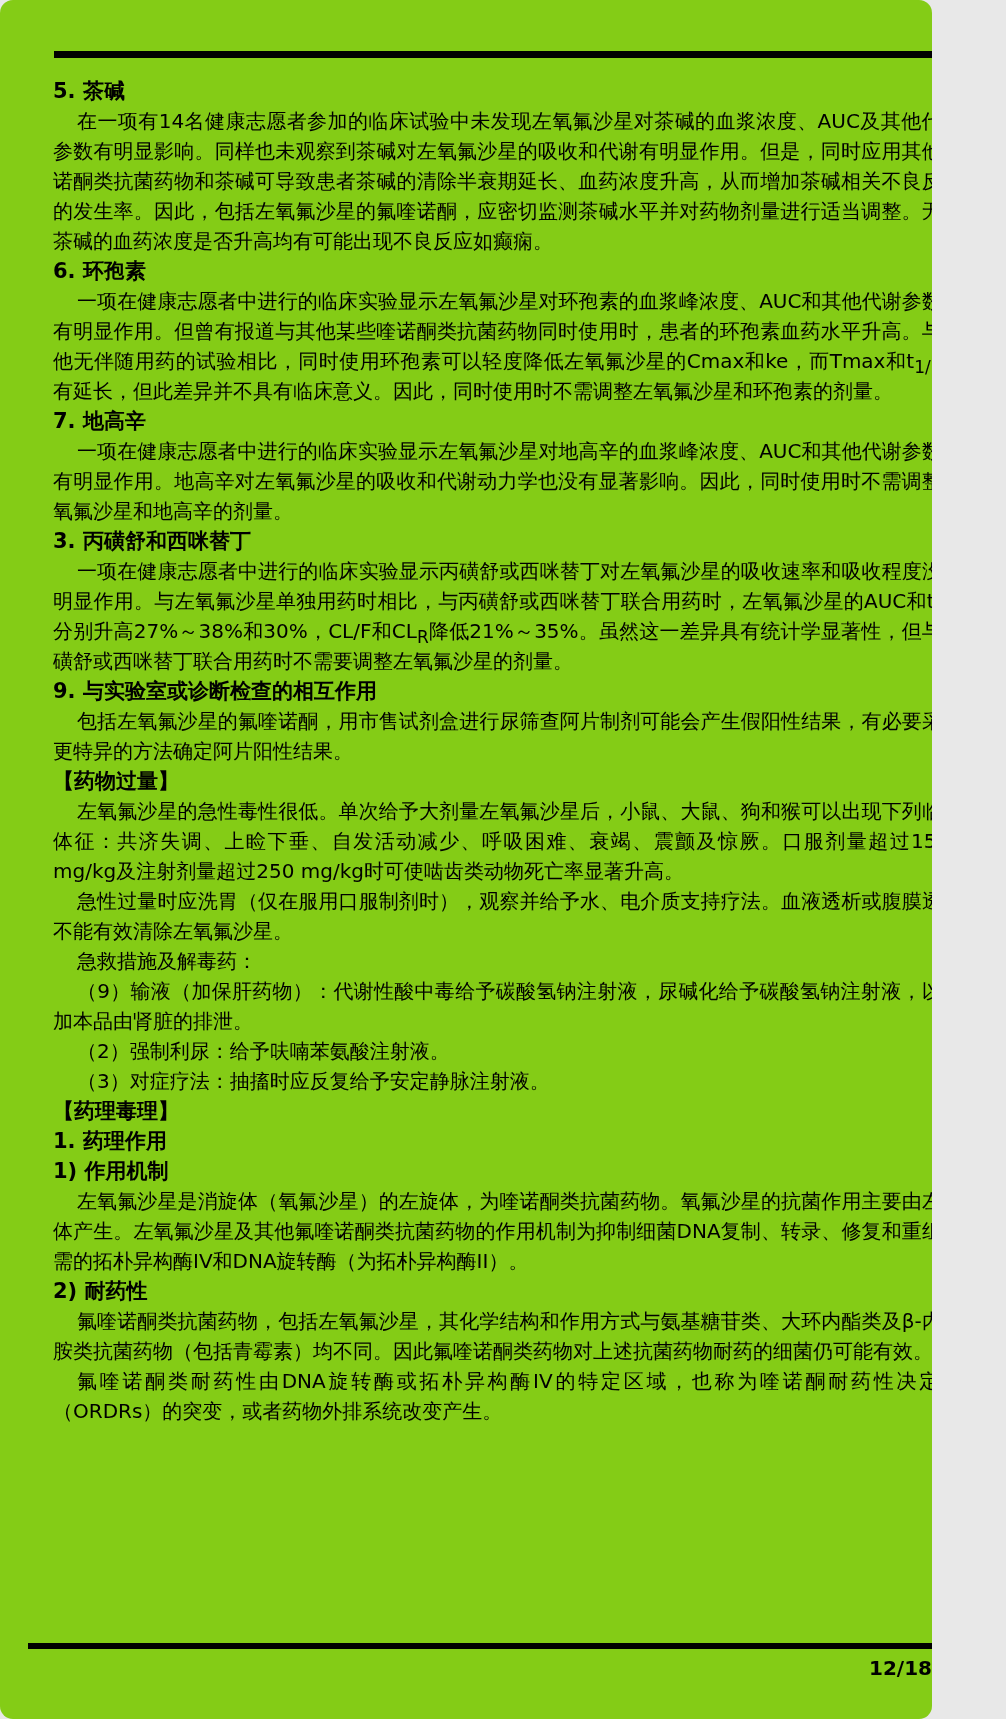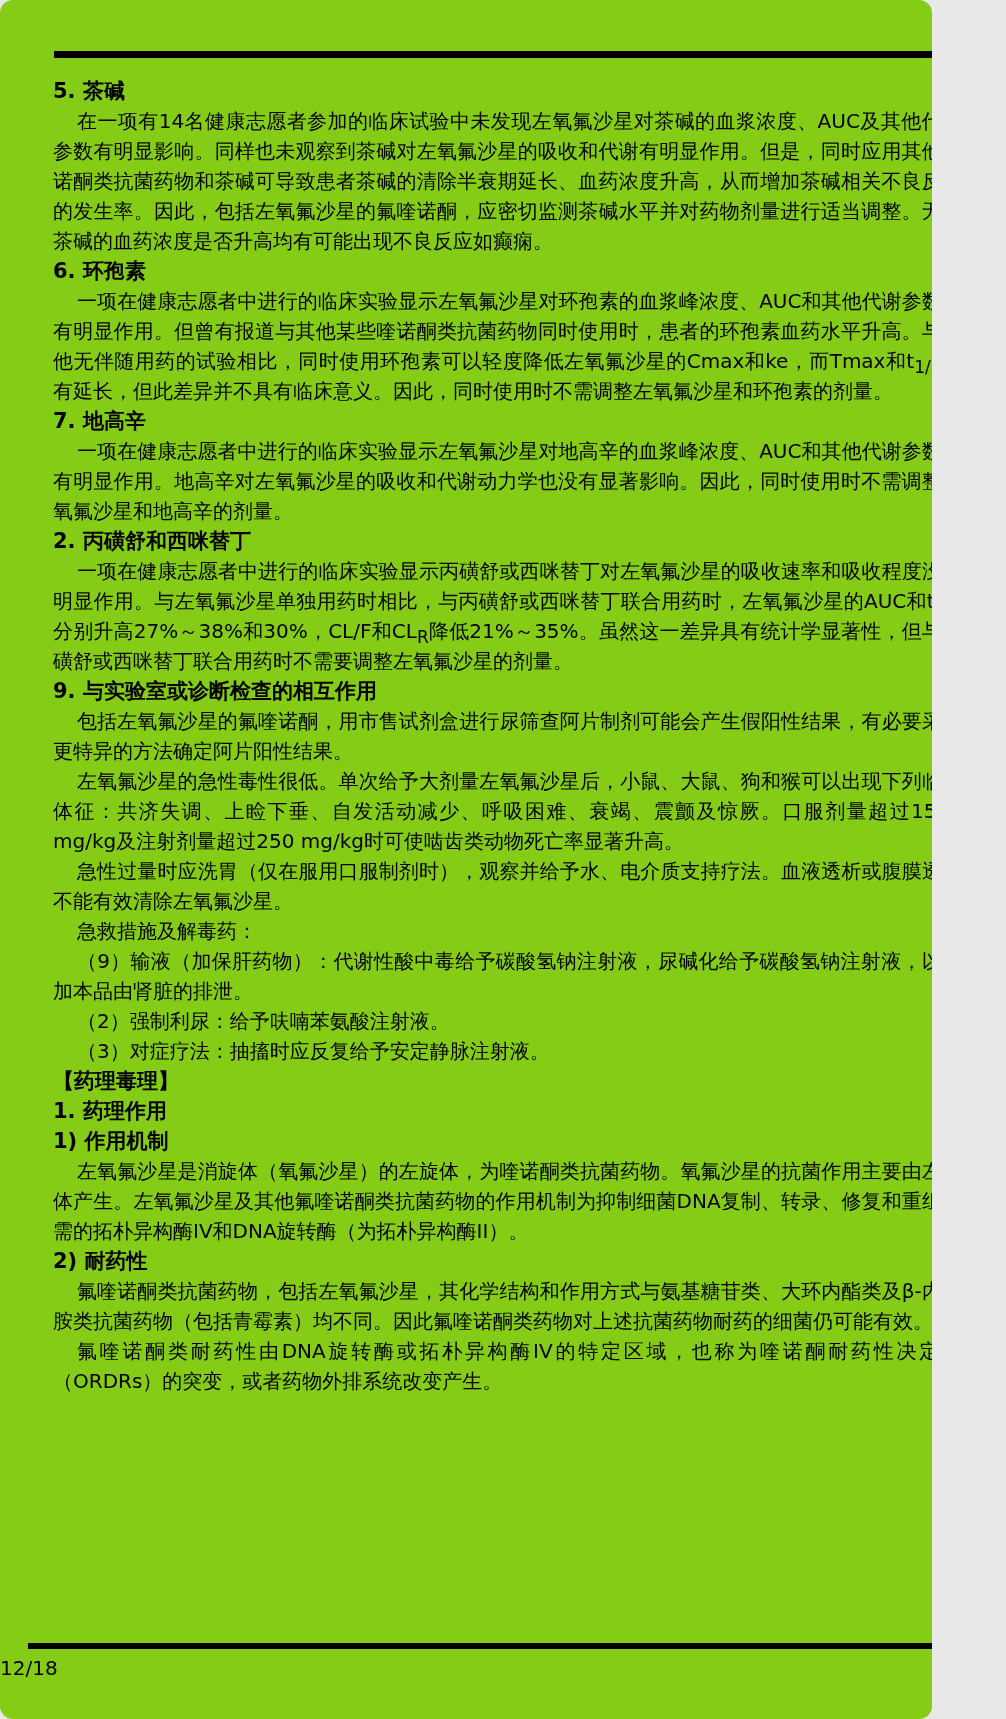--- a/index.html
+++ b/index.html
@@ -45,42 +45,44 @@
     top: 1643px;
     width: 950px;
     height: 6px;
     background: #000;
   }
   .page-number {
     position: absolute;
     left: 0;
     top: 1656px;
     width: 100%;
-    text-align: left;
+    text-align: right;
     font-size: 20px;
     color: #000;
+    font-weight: bold;
   }
 </style>
 </head>
 <body>
 
 <div class="page">
   <div class="top-rule"></div>
 
   <div class="content">
     <div class="h">5. 茶碱</div>
     <div class="p">在一项有14名健康志愿者参加的临床试验中未发现左氧氟沙星对茶碱的血浆浓度、AUC及其他代谢参数有明显影响。同样也未观察到茶碱对左氧氟沙星的吸收和代谢有明显作用。但是，同时应用其他喹诺酮类抗菌药物和茶碱可导致患者茶碱的清除半衰期延长、血药浓度升高，从而增加茶碱相关不良反应的发生率。因此，包括左氧氟沙星的氟喹诺酮，应密切监测茶碱水平并对药物剂量进行适当调整。无论茶碱的血药浓度是否升高均有可能出现不良反应如癫痫。</div>
     <div class="h">6. 环孢素</div>
     <div class="p">一项在健康志愿者中进行的临床实验显示左氧氟沙星对环孢素的血浆峰浓度、AUC和其他代谢参数没有明显作用。但曾有报道与其他某些喹诺酮类抗菌药物同时使用时，患者的环孢素血药水平升高。与其他无伴随用药的试验相比，同时使用环孢素可以轻度降低左氧氟沙星的Cmax和ke，而Tmax和t<sub>1/2</sub>稍有延长，但此差异并不具有临床意义。因此，同时使用时不需调整左氧氟沙星和环孢素的剂量。</div>
     <div class="h">7. 地高辛</div>
     <div class="p">一项在健康志愿者中进行的临床实验显示左氧氟沙星对地高辛的血浆峰浓度、AUC和其他代谢参数没有明显作用。地高辛对左氧氟沙星的吸收和代谢动力学也没有显著影响。因此，同时使用时不需调整左氧氟沙星和地高辛的剂量。</div>
-    <div class="h">2. 丙磺舒和西咪替丁</div>
+    <div class="h">3. 丙磺舒和西咪替丁</div>
     <div class="p">一项在健康志愿者中进行的临床实验显示丙磺舒或西咪替丁对左氧氟沙星的吸收速率和吸收程度没有明显作用。与左氧氟沙星单独用药时相比，与丙磺舒或西咪替丁联合用药时，左氧氟沙星的AUC和t<sub>1/2</sub>分别升高27%～38%和30%，CL/F和CL<sub>R</sub>降低21%～35%。虽然这一差异具有统计学显著性，但与丙磺舒或西咪替丁联合用药时不需要调整左氧氟沙星的剂量。</div>
     <div class="h">9. 与实验室或诊断检查的相互作用</div>
     <div class="p">包括左氧氟沙星的氟喹诺酮，用市售试剂盒进行尿筛查阿片制剂可能会产生假阳性结果，有必要采用更特异的方法确定阿片阳性结果。</div>
+    <div class="h">【药物过量】</div>
     <div class="p">左氧氟沙星的急性毒性很低。单次给予大剂量左氧氟沙星后，小鼠、大鼠、狗和猴可以出现下列临床体征：共济失调、上睑下垂、自发活动减少、呼吸困难、衰竭、震颤及惊厥。口服剂量超过1500 mg/kg及注射剂量超过250 mg/kg时可使啮齿类动物死亡率显著升高。</div>
     <div class="p">急性过量时应洗胃（仅在服用口服制剂时），观察并给予水、电介质支持疗法。血液透析或腹膜透析不能有效清除左氧氟沙星。</div>
     <div class="p">急救措施及解毒药：</div>
     <div class="p">（9）输液（加保肝药物）：代谢性酸中毒给予碳酸氢钠注射液，尿碱化给予碳酸氢钠注射液，以增加本品由肾脏的排泄。</div>
     <div class="p">（2）强制利尿：给予呋喃苯氨酸注射液。</div>
     <div class="p">（3）对症疗法：抽搐时应反复给予安定静脉注射液。</div>
     <div class="h">【药理毒理】</div>
     <div class="h">1. 药理作用</div>
     <div class="h">1) 作用机制</div>
     <div class="p">左氧氟沙星是消旋体（氧氟沙星）的左旋体，为喹诺酮类抗菌药物。氧氟沙星的抗菌作用主要由左旋体产生。左氧氟沙星及其他氟喹诺酮类抗菌药物的作用机制为抑制细菌DNA复制、转录、修复和重组所需的拓朴异构酶IV和DNA旋转酶（为拓朴异构酶II）。</div>

